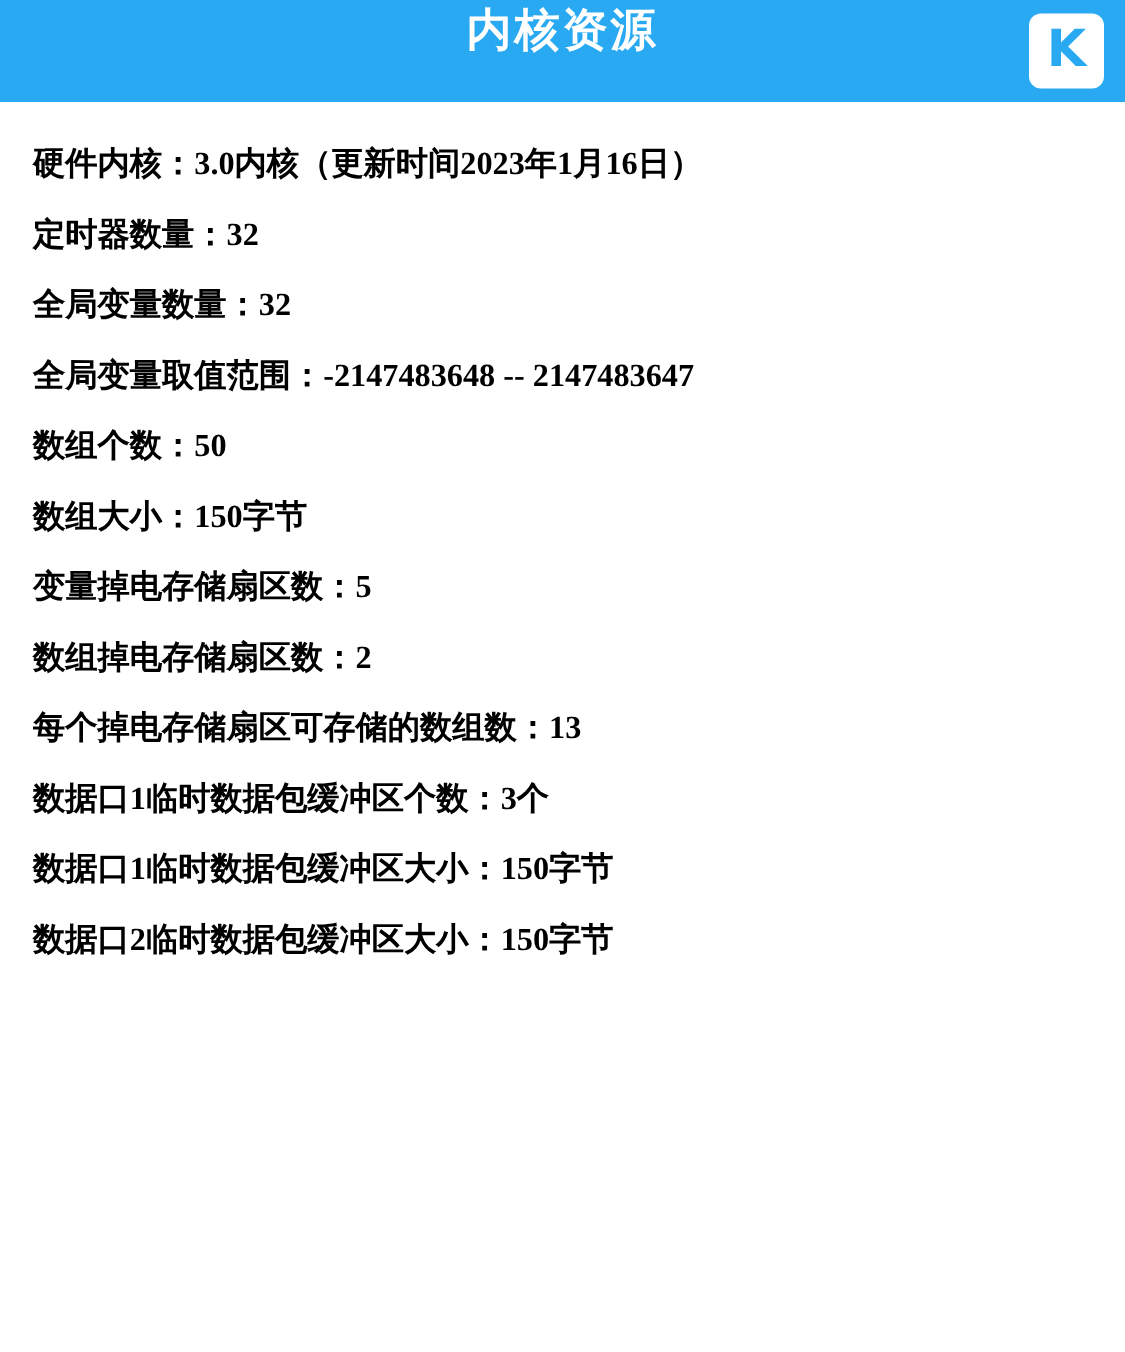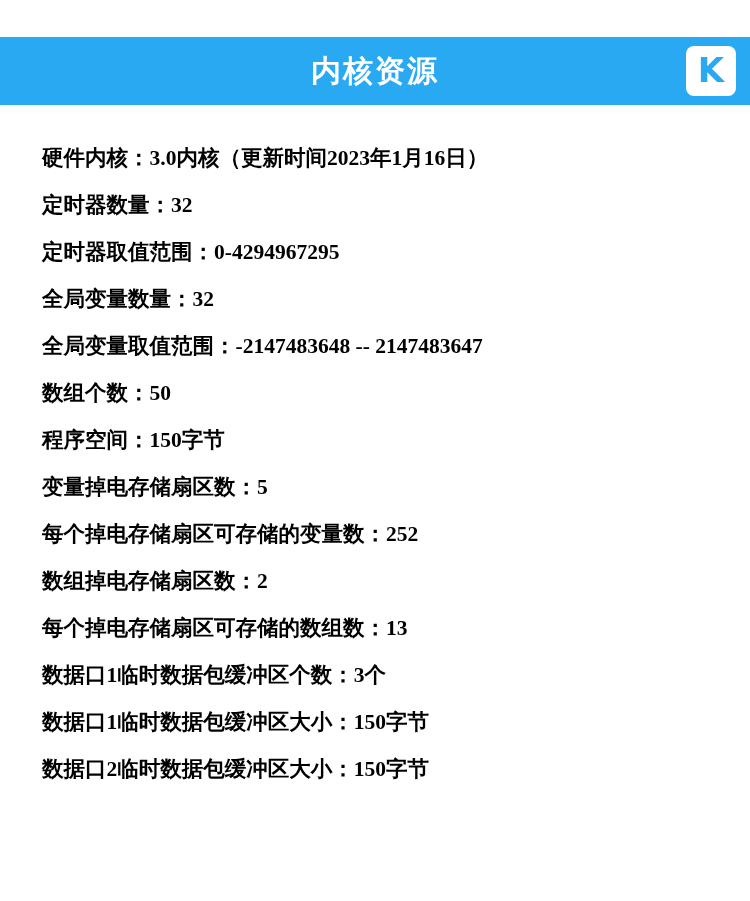--- a/index.html
+++ b/index.html
@@ -17,24 +17,22 @@
     width: 750px;
     height: 901px;
     position: relative;
     background: #ffffff;
   }
   
   .header {
     height: 68px;
     background: #29a9f2;
     display: flex;
-    align-items: center;
     justify-content: center;
     position: relative;
-    margin-top: 37px;
   }
   .header-title {
     color: #ffffff;
     font-size: 30px;
     font-weight: bold;
     letter-spacing: 2px;
     font-family: "Liberation Serif", "DejaVu Serif", serif;
   }
   .logo-badge {
     position: absolute;
@@ -51,22 +49,21 @@
   .logo-badge .k-glyph {
     color: #29a9f2;
     font-size: 34px;
     font-weight: bold;
     line-height: 1;
     font-family: "DejaVu Sans", sans-serif;
     transform: translateY(-1px);
   }
   
   .content {
-    padding: 30px 0 0 22px;
-    margin-left: 20px;
+    padding: 18px 0 0 22px;
   }
   .spec-line {
     font-size: 21.5px;
     color: #000000;
     font-weight: bold;
     line-height: 1.0;
     height: 47px;
     display: flex;
     align-items: center;
     white-space: nowrap;
@@ -81,27 +78,25 @@
   <div class="header">
     <div class="header-title">内核资源</div>
     <div class="logo-badge">
       <span class="k-glyph">K</span>
     </div>
   </div>
 
   <div class="content">
     <div class="spec-line">硬件内核：3.0内核（更新时间2023年1月16日）</div>
     <div class="spec-line">定时器数量：32</div>
-    <div class="spec-line">定时器取值范围：0-4294967295</div>
     <div class="spec-line">全局变量数量：32</div>
     <div class="spec-line">全局变量取值范围：-2147483648 -- 2147483647</div>
     <div class="spec-line">数组个数：50</div>
-    <div class="spec-line">程序空间：150字节</div>
+    <div class="spec-line">数组大小：150字节</div>
     <div class="spec-line">变量掉电存储扇区数：5</div>
-    <div class="spec-line">每个掉电存储扇区可存储的变量数：252</div>
     <div class="spec-line">数组掉电存储扇区数：2</div>
     <div class="spec-line">每个掉电存储扇区可存储的数组数：13</div>
     <div class="spec-line">数据口1临时数据包缓冲区个数：3个</div>
     <div class="spec-line">数据口1临时数据包缓冲区大小：150字节</div>
     <div class="spec-line">数据口2临时数据包缓冲区大小：150字节</div>
   </div>
 
 </div>
 
 </body></html>

